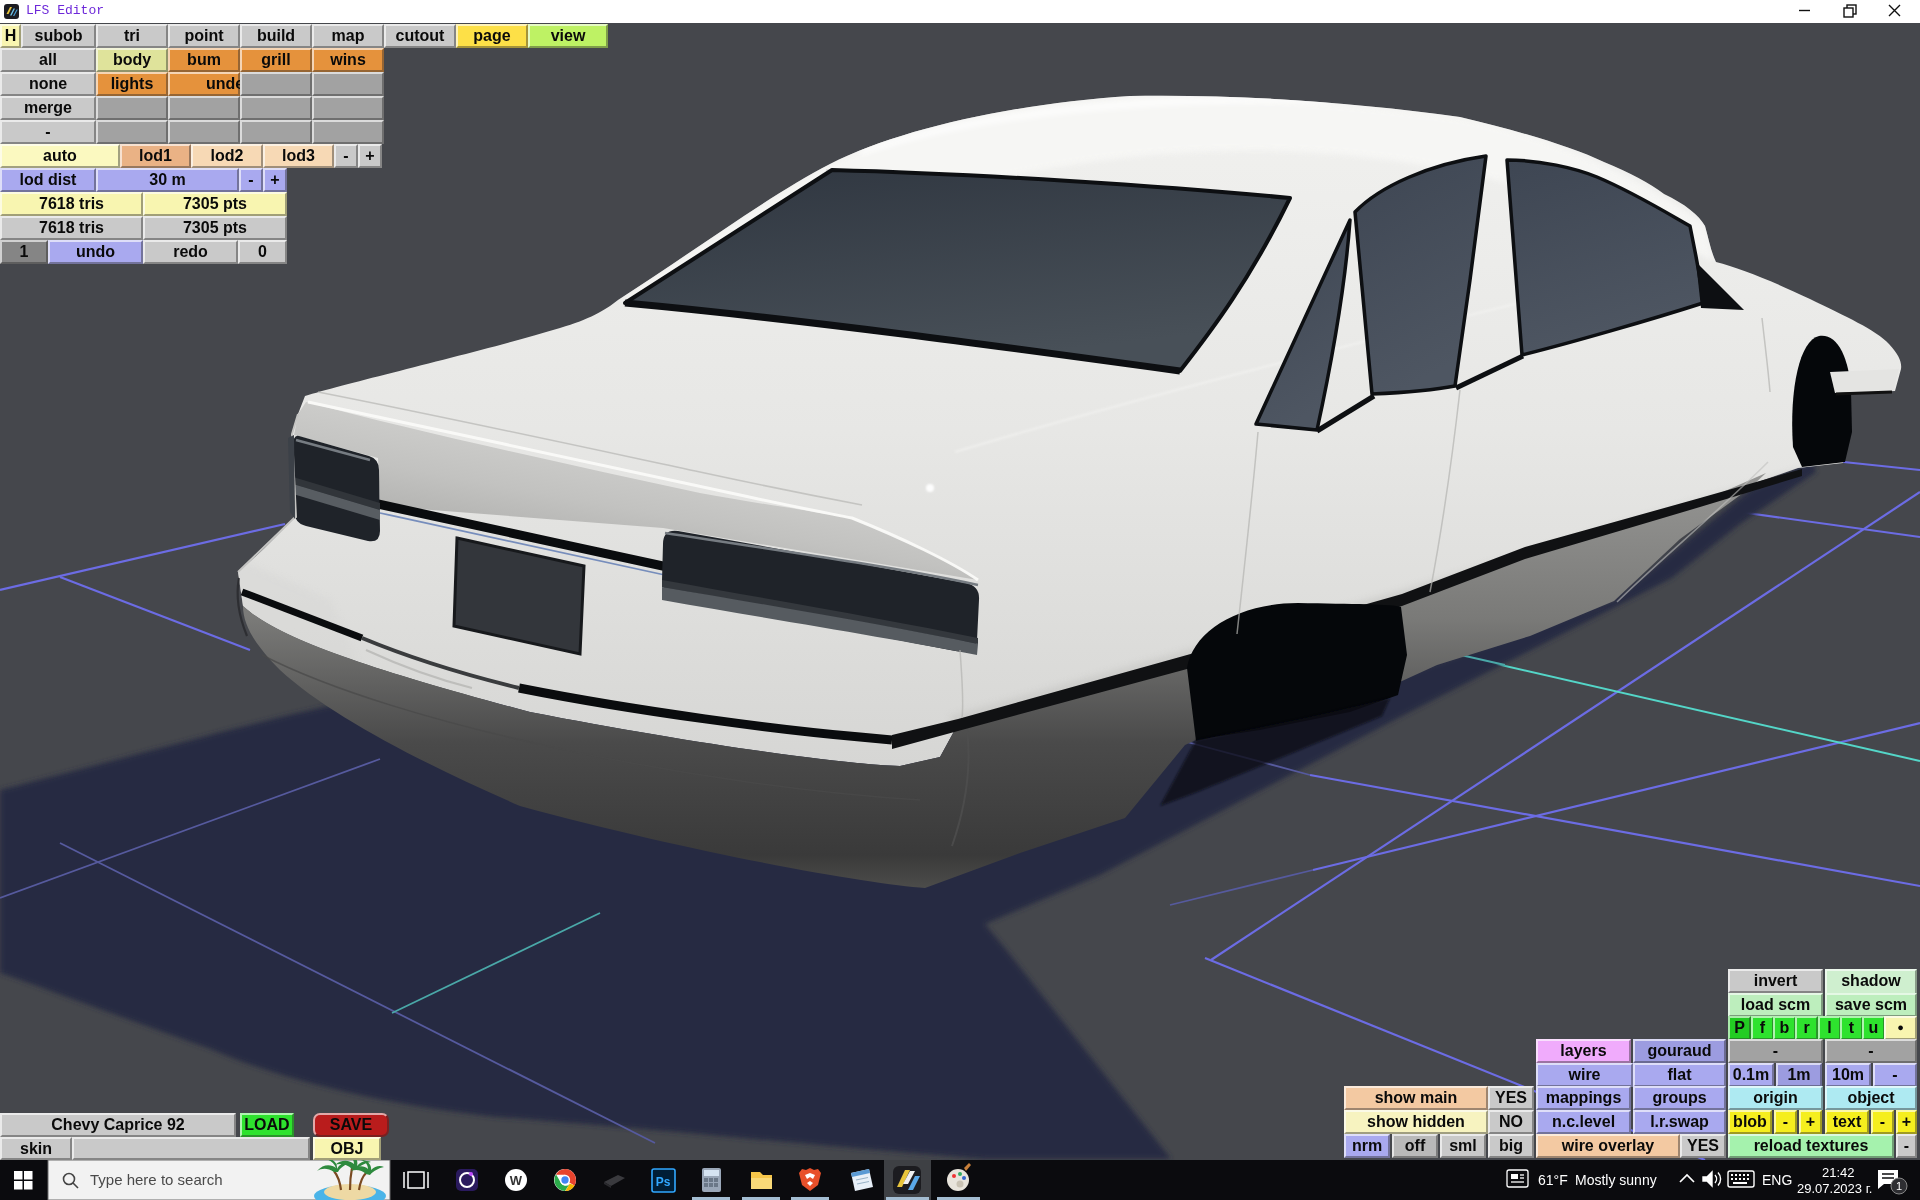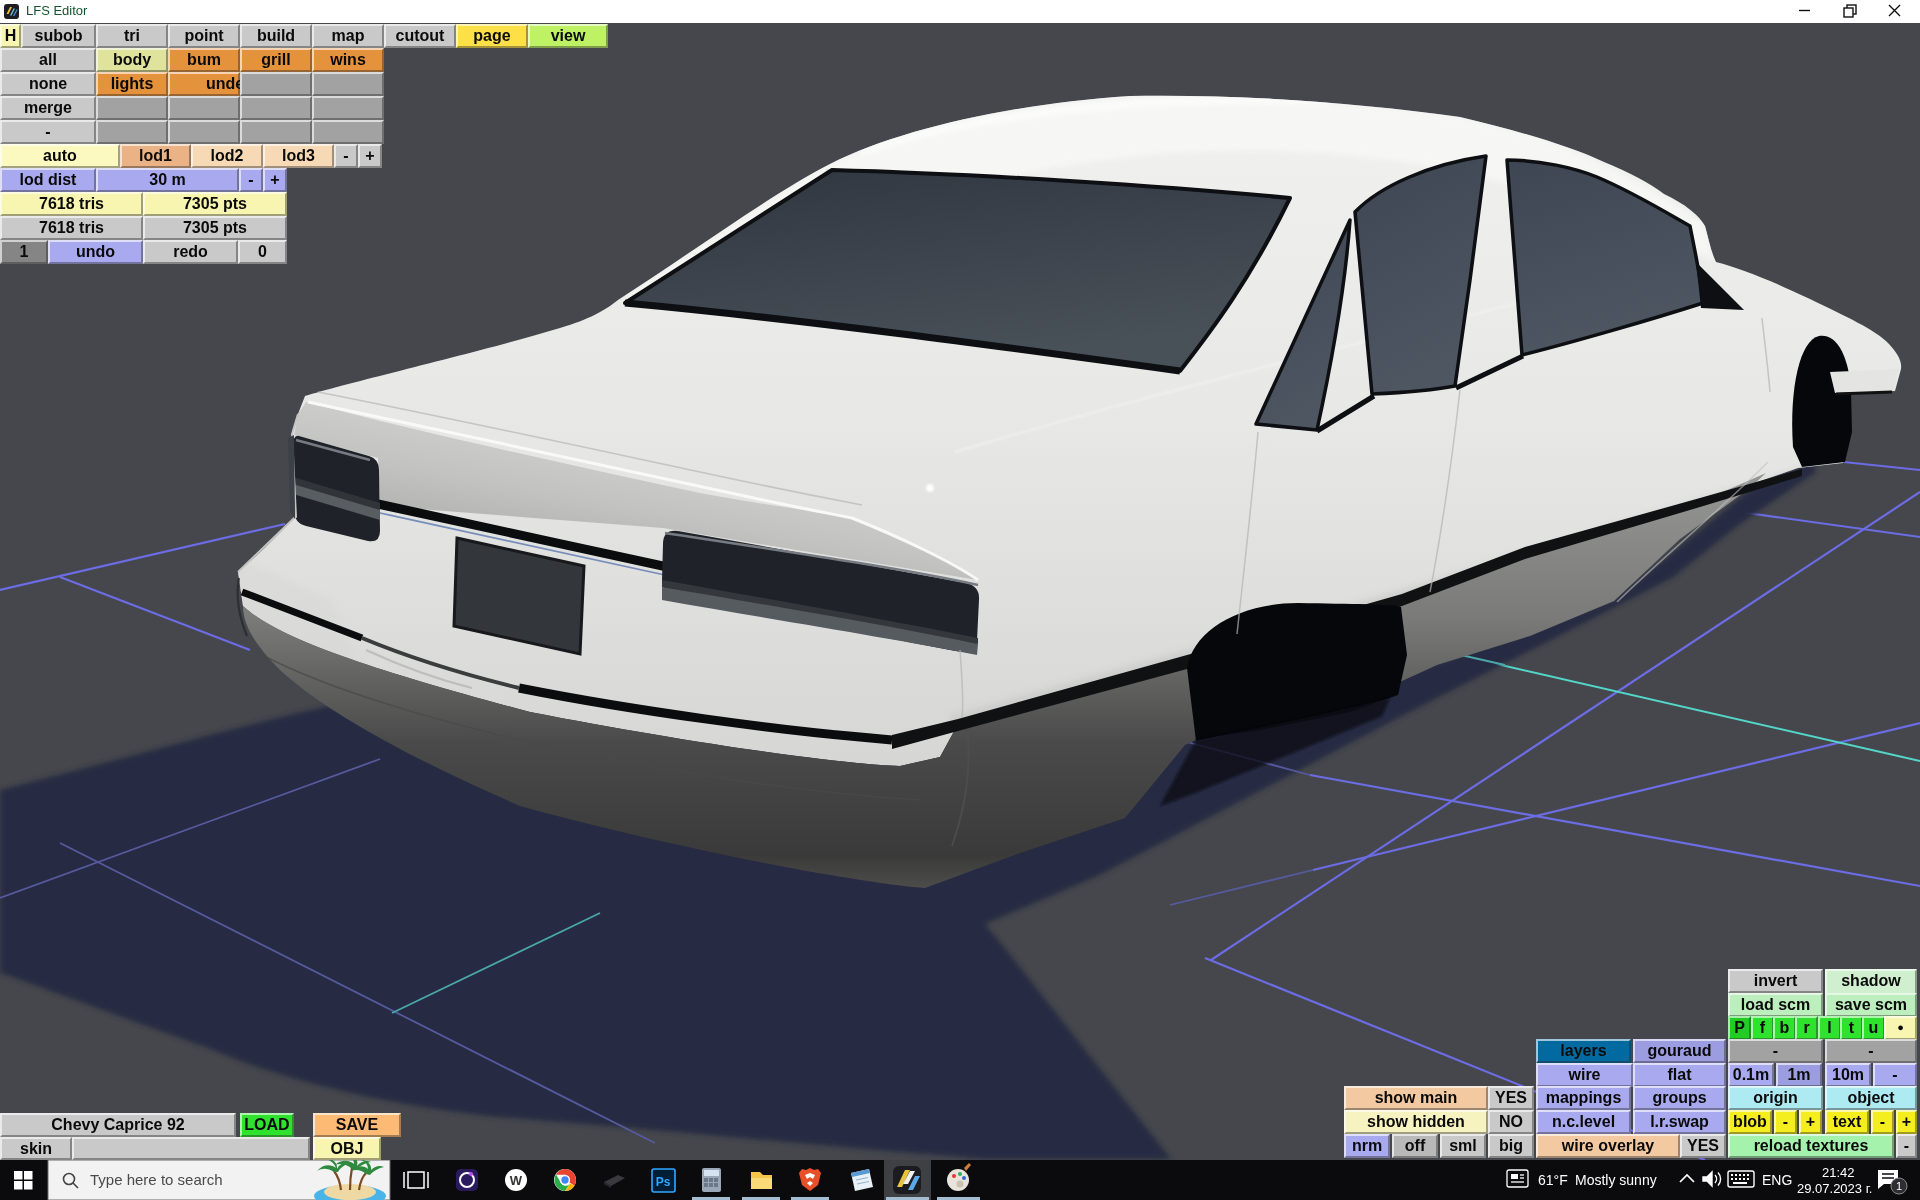--- a/index.html
+++ b/index.html
@@ -1,16 +1,16 @@
 <!DOCTYPE html>
 <html><head><meta charset="utf-8">
 <style>
 html,body{margin:0;padding:0;width:1920px;height:1200px;overflow:hidden;background:#45474c;font-family:"Liberation Sans",sans-serif;}
 #titlebar{position:absolute;left:0;top:0;width:1920px;height:23px;background:#ffffff;z-index:50;}
-#titlebar .ttl{position:absolute;left:26px;top:3px;font-size:13px;color:#14532d;}
+#titlebar .ttl{position:absolute;left:26px;top:3px;font-size:13px;color:#6d28d9;font-family:Liberation Mono, monospace;}
 #viewport{position:absolute;left:0;top:0;width:1920px;height:1200px;}
 .btn{position:absolute;box-sizing:border-box;background:#c9c9c9;color:#0a0a0a;
  border-top:2px solid rgba(255,255,255,.62);border-left:2px solid rgba(255,255,255,.62);
  border-bottom:2px solid rgba(40,40,40,.42);border-right:2px solid rgba(40,40,40,.42);
  font-weight:bold;font-size:16px;text-align:center;line-height:19px;z-index:60;white-space:nowrap;}
 #taskbar{position:absolute;left:0;top:1160px;width:1920px;height:40px;background:#0b0b0e;z-index:80;}
 .tray{position:absolute;color:#fff;font-size:13px;z-index:81;}
 </style></head>
 <body>
 <div id="viewport">
@@ -275,37 +275,37 @@
 <div class="btn" style="left:0px;top:192px;width:143px;height:24px;background:#f8f5b0;">7618 tris</div>
 <div class="btn" style="left:143px;top:192px;width:144px;height:24px;background:#f8f5b0;">7305 pts</div>
 <div class="btn" style="left:0px;top:216px;width:143px;height:24px;background:#c9c9c9;">7618 tris</div>
 <div class="btn" style="left:143px;top:216px;width:144px;height:24px;background:#c9c9c9;">7305 pts</div>
 <div class="btn" style="left:0px;top:240px;width:48px;height:24px;background:#858585;">1</div>
 <div class="btn" style="left:48px;top:240px;width:95px;height:24px;background:#a9a9ef;">undo</div>
 <div class="btn" style="left:143px;top:240px;width:95px;height:24px;background:#c9c9c9;">redo</div>
 <div class="btn" style="left:238px;top:240px;width:49px;height:24px;background:#c9c9c9;">0</div>
 <div class="btn" style="left:0px;top:1113px;width:236px;height:24px;background:#c9c9c9;">Chevy Caprice 92</div>
 <div class="btn" style="left:240px;top:1113px;width:54px;height:24px;background:#2ee22e;">LOAD</div>
-<div class="btn" style="left:313px;top:1113px;width:88px;height:24px;background:#fdba74;">SAVE</div>
+<div class="btn" style="left:313px;top:1113px;width:76px;height:24px;background:#b91c1c;border-radius:7px;">SAVE</div>
 <div class="btn" style="left:0px;top:1137px;width:72px;height:23px;background:#c9c9c9;">skin</div>
 <div class="btn" style="left:72px;top:1137px;width:238px;height:23px;background:#c9c9c9;"></div>
 <div class="btn" style="left:313px;top:1137px;width:68px;height:23px;background:#f8f5b0;">OBJ</div>
 <div class="btn" style="left:1728px;top:969px;width:95px;height:24px;background:#c9c9c9;">invert</div>
 <div class="btn" style="left:1825px;top:969px;width:92px;height:36px;background:#cfefcf;">shadow</div>
 <div class="btn" style="left:1728px;top:993px;width:95px;height:24px;background:#bdeebd;">load scm</div>
 <div class="btn" style="left:1825px;top:993px;width:92px;height:24px;background:#bdeebd;">save scm</div>
 <div class="btn" style="left:1728px;top:1016px;width:23px;height:24px;background:#23cc23;">P</div>
 <div class="btn" style="left:1751px;top:1016px;width:23px;height:24px;background:#2ee22e;">f</div>
 <div class="btn" style="left:1773px;top:1016px;width:23px;height:24px;background:#2ee22e;">b</div>
 <div class="btn" style="left:1795px;top:1016px;width:23px;height:24px;background:#2ee22e;">r</div>
 <div class="btn" style="left:1818px;top:1016px;width:23px;height:24px;background:#2ee22e;">l</div>
 <div class="btn" style="left:1840px;top:1016px;width:23px;height:24px;background:#2ee22e;">t</div>
 <div class="btn" style="left:1862px;top:1016px;width:23px;height:24px;background:#2ee22e;">u</div>
 <div class="btn" style="left:1884px;top:1016px;width:33px;height:24px;background:#f8f5b0;font-size:11px;">●</div>
-<div class="btn" style="left:1536px;top:1039px;width:95px;height:24px;background:#0369a1;">layers</div>
+<div class="btn" style="left:1536px;top:1039px;width:95px;height:24px;background:#f0abfc;">layers</div>
 <div class="btn" style="left:1633px;top:1039px;width:93px;height:24px;background:#9c9ce0;">gouraud</div>
 <div class="btn" style="left:1728px;top:1039px;width:95px;height:24px;background:#a2a2a2;">-</div>
 <div class="btn" style="left:1825px;top:1039px;width:92px;height:24px;background:#a2a2a2;">-</div>
 <div class="btn" style="left:1536px;top:1063px;width:97px;height:24px;background:#a9a9ef;">wire</div>
 <div class="btn" style="left:1633px;top:1063px;width:93px;height:24px;background:#a9a9ef;">flat</div>
 <div class="btn" style="left:1728px;top:1063px;width:46px;height:24px;background:#a9a9ef;">0.1m</div>
 <div class="btn" style="left:1776px;top:1063px;width:46px;height:24px;background:#9c9ce0;">1m</div>
 <div class="btn" style="left:1825px;top:1063px;width:46px;height:24px;background:#a9a9ef;">10m</div>
 <div class="btn" style="left:1873px;top:1063px;width:44px;height:24px;background:#a9a9ef;">-</div>
 <div class="btn" style="left:1344px;top:1086px;width:144px;height:24px;background:#f3c9a2;">show main</div>

